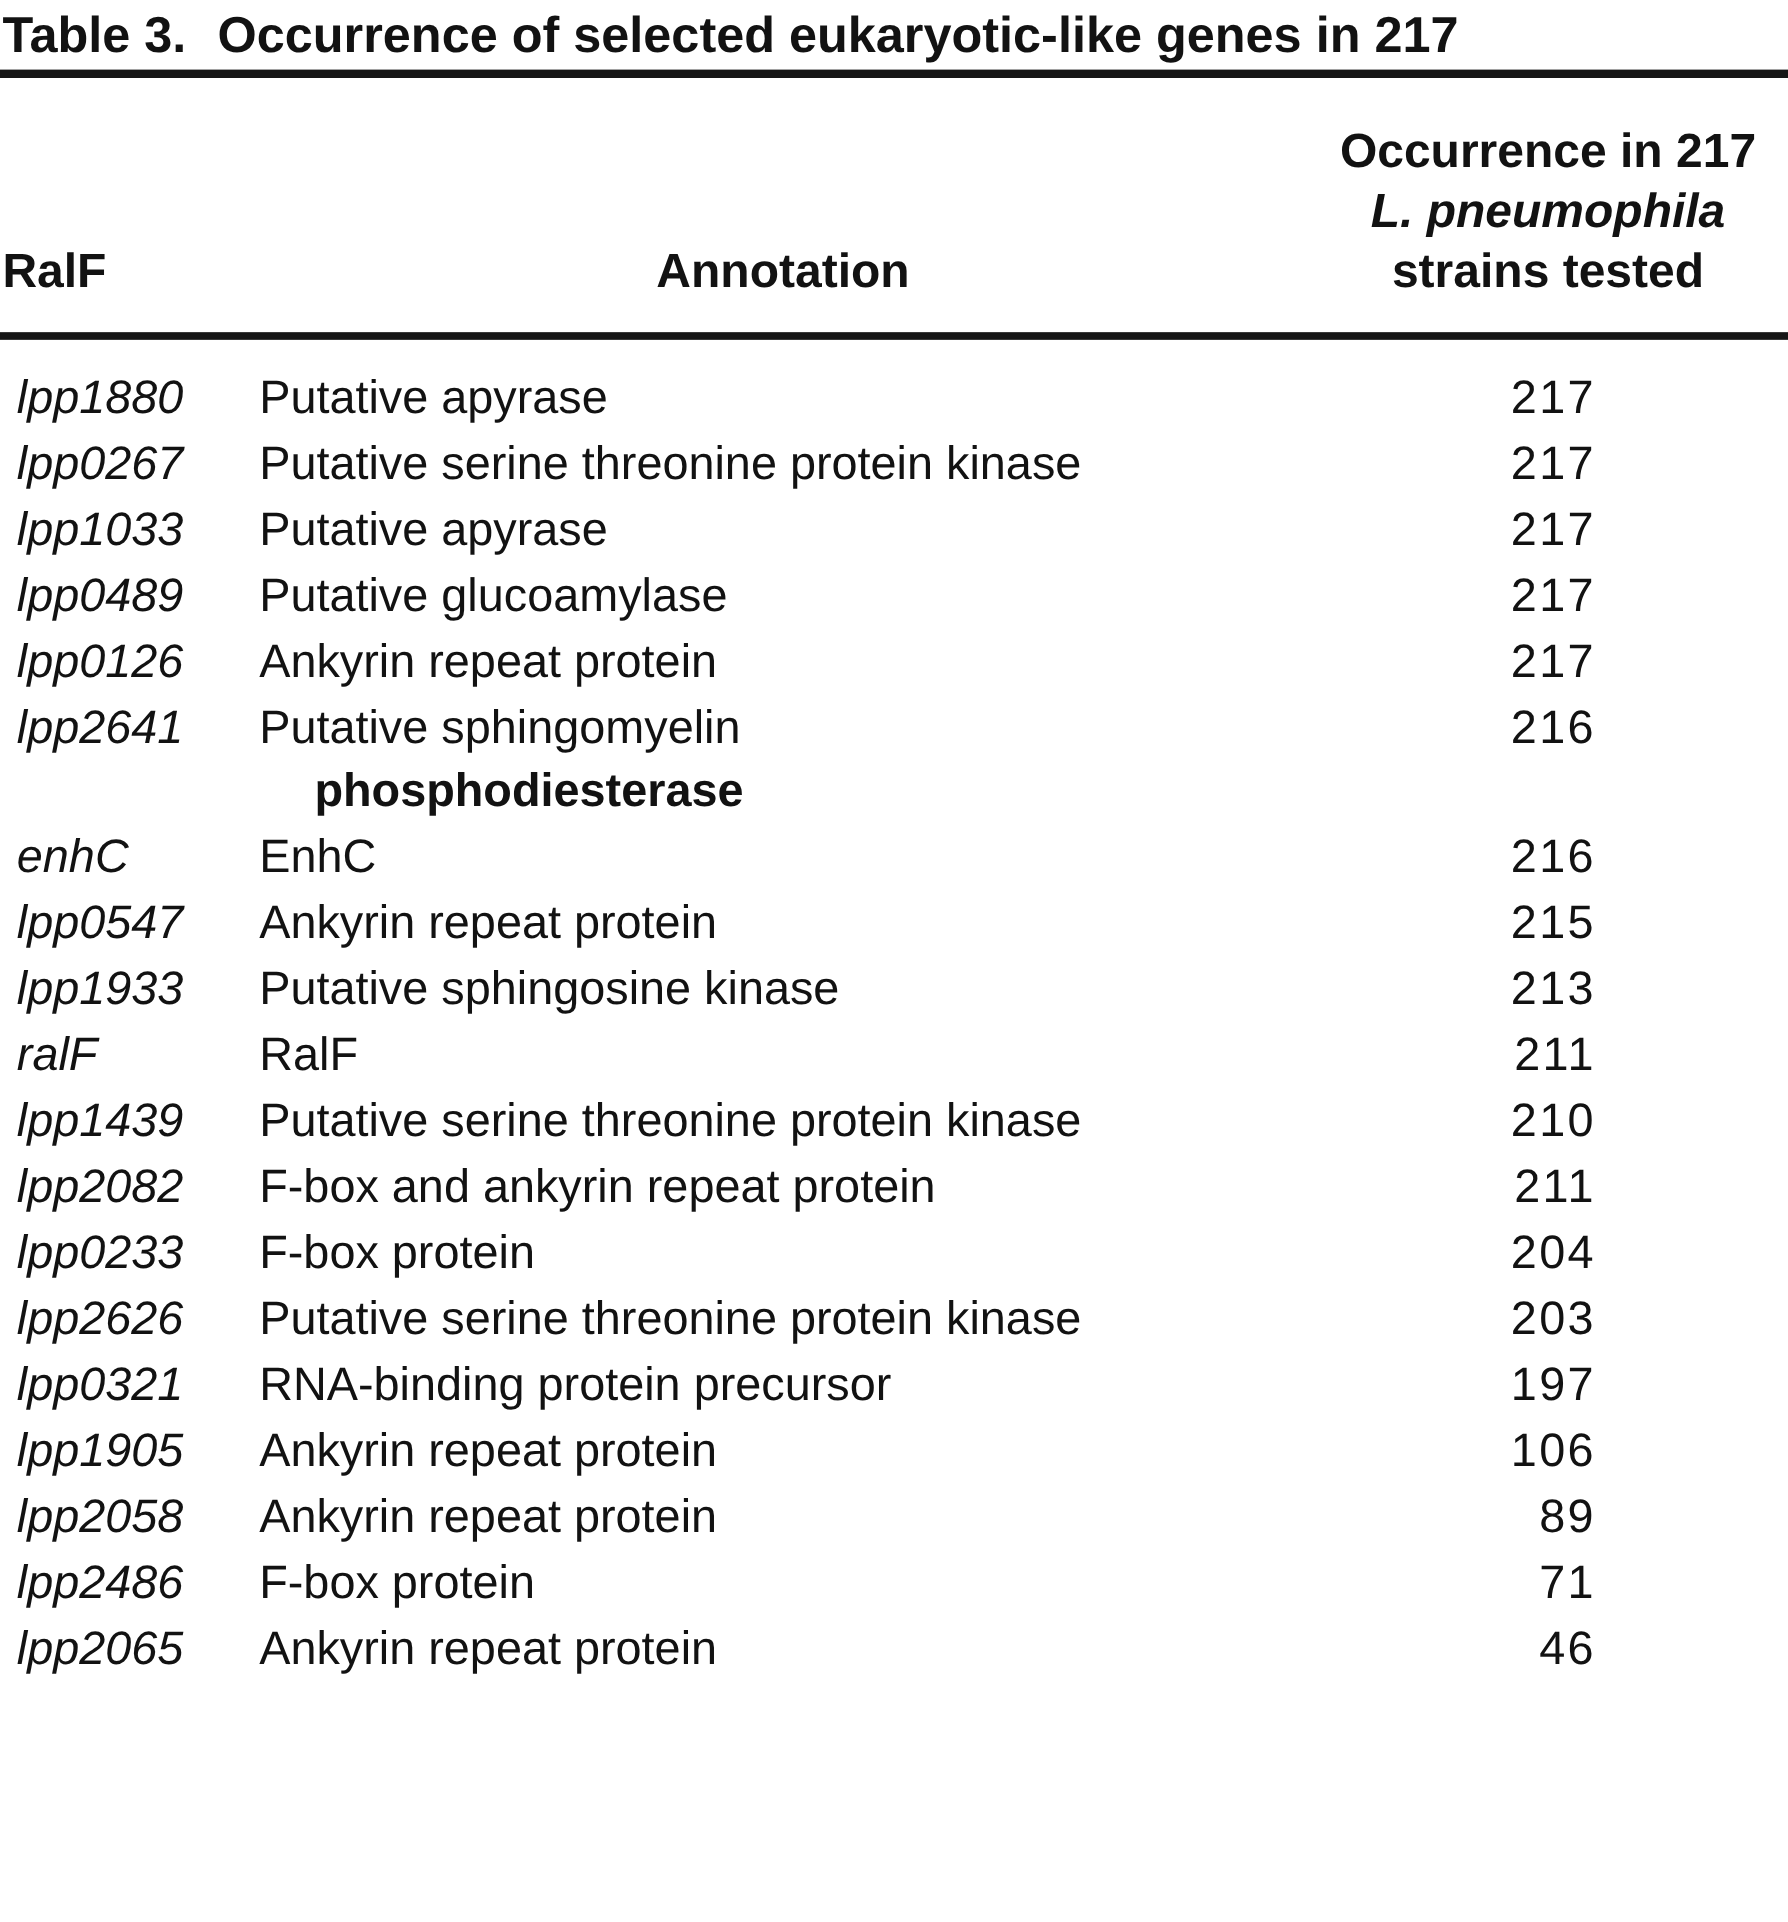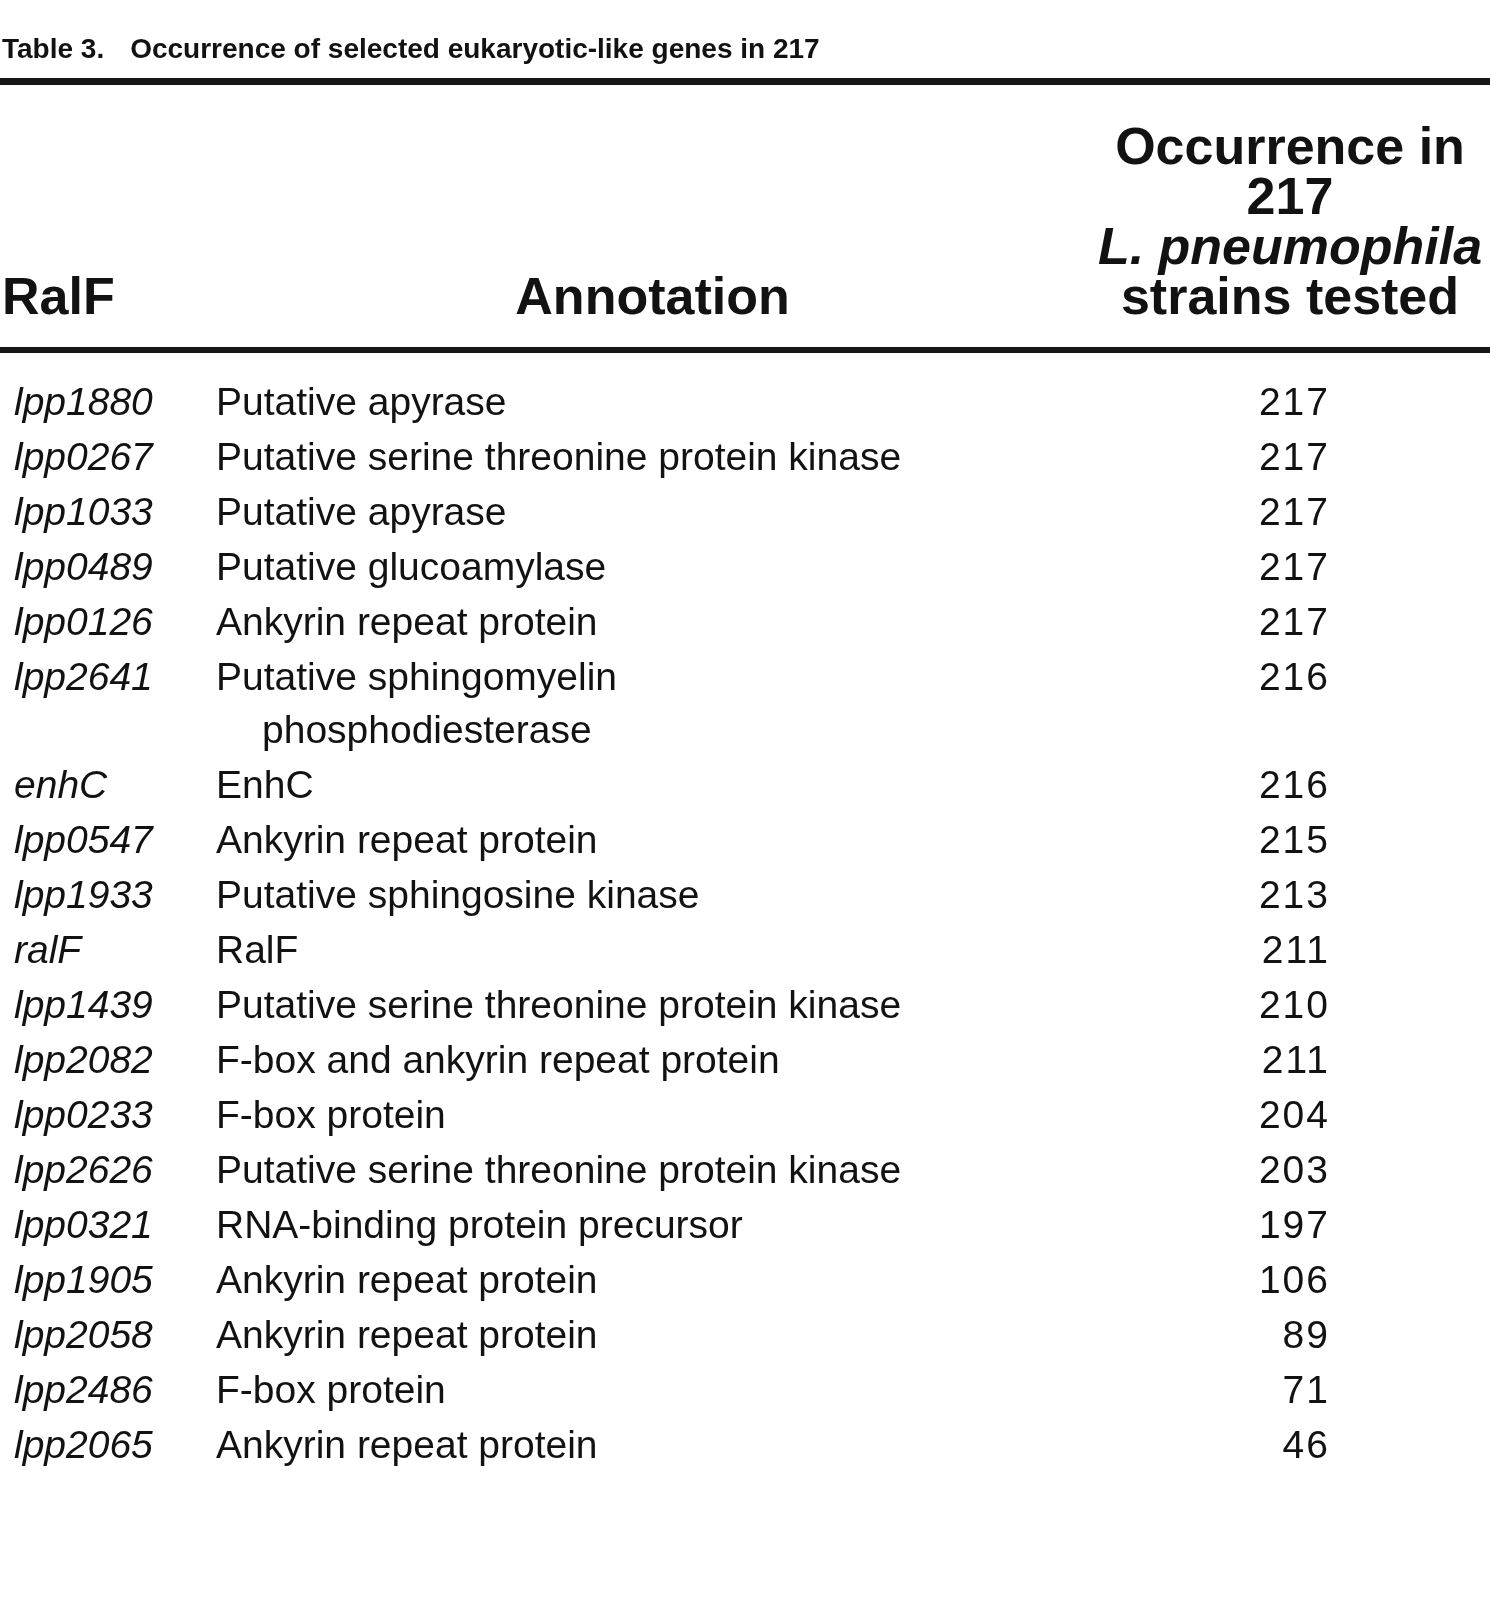--- a/index.html
+++ b/index.html
@@ -1,42 +1,42 @@
 <!DOCTYPE html>
 <html><head>
 <meta charset="utf-8">
 <style>
   html,body{margin:0;padding:0;background:#ffffff;}
   .page{
     width:1490px;height:1602px;background:#ffffff;overflow:hidden;
     font-family:"Liberation Sans",sans-serif;color:#121212;box-sizing:border-box;
   }
   
-  .title{padding:26px 0 0 2px;font-size:28px;font-weight:700;line-height:45px;}
+  .title{padding:6px 0 0 2px;font-size:42px;font-weight:700;line-height:45px;}
   .title-line{white-space:nowrap;}
   .title-caption{margin-left:26px;}
   .ital{font-style:italic;}
   
   .rule{background:#161616;width:100%;}
   .rule-title{height:7px;margin-top:7px;}
   
   table{width:100%;border-collapse:collapse;table-layout:fixed;}
   col.c-gene{width:215px;}
   col.c-ann{width:875px;}
   col.c-occ{width:400px;}
   thead tr{border-bottom:6px solid #161616;}
-  th{font-size:52px;font-weight:700;vertical-align:bottom;padding:36px 0 26px 0;line-height:50px;}
+  th{font-size:40px;font-weight:700;vertical-align:bottom;padding:36px 0 26px 0;line-height:50px;}
   th.h-gene{text-align:left;padding-left:2px;}
   th.h-ann{text-align:center;}
   th.h-occ{text-align:center;}
   td{font-size:39px;line-height:53px;vertical-align:top;}
   tbody tr:first-child td{padding-top:22px;}
   td.gene{font-style:italic;padding-left:14px;}
   td.count{text-align:right;padding-right:160px;letter-spacing:2px;}
-  .line2{padding-left:46px;}
+  .line2{padding-left:46px;font-weight:bold;}
 </style>
 </head>
 <body>
 
 <div class="page">
 
   <div class="title">
     <div class="title-line"><span>Table 3.</span><span class="title-caption">Occurrence of selected eukaryotic-like genes in 217</span></div>
   </div>
 

